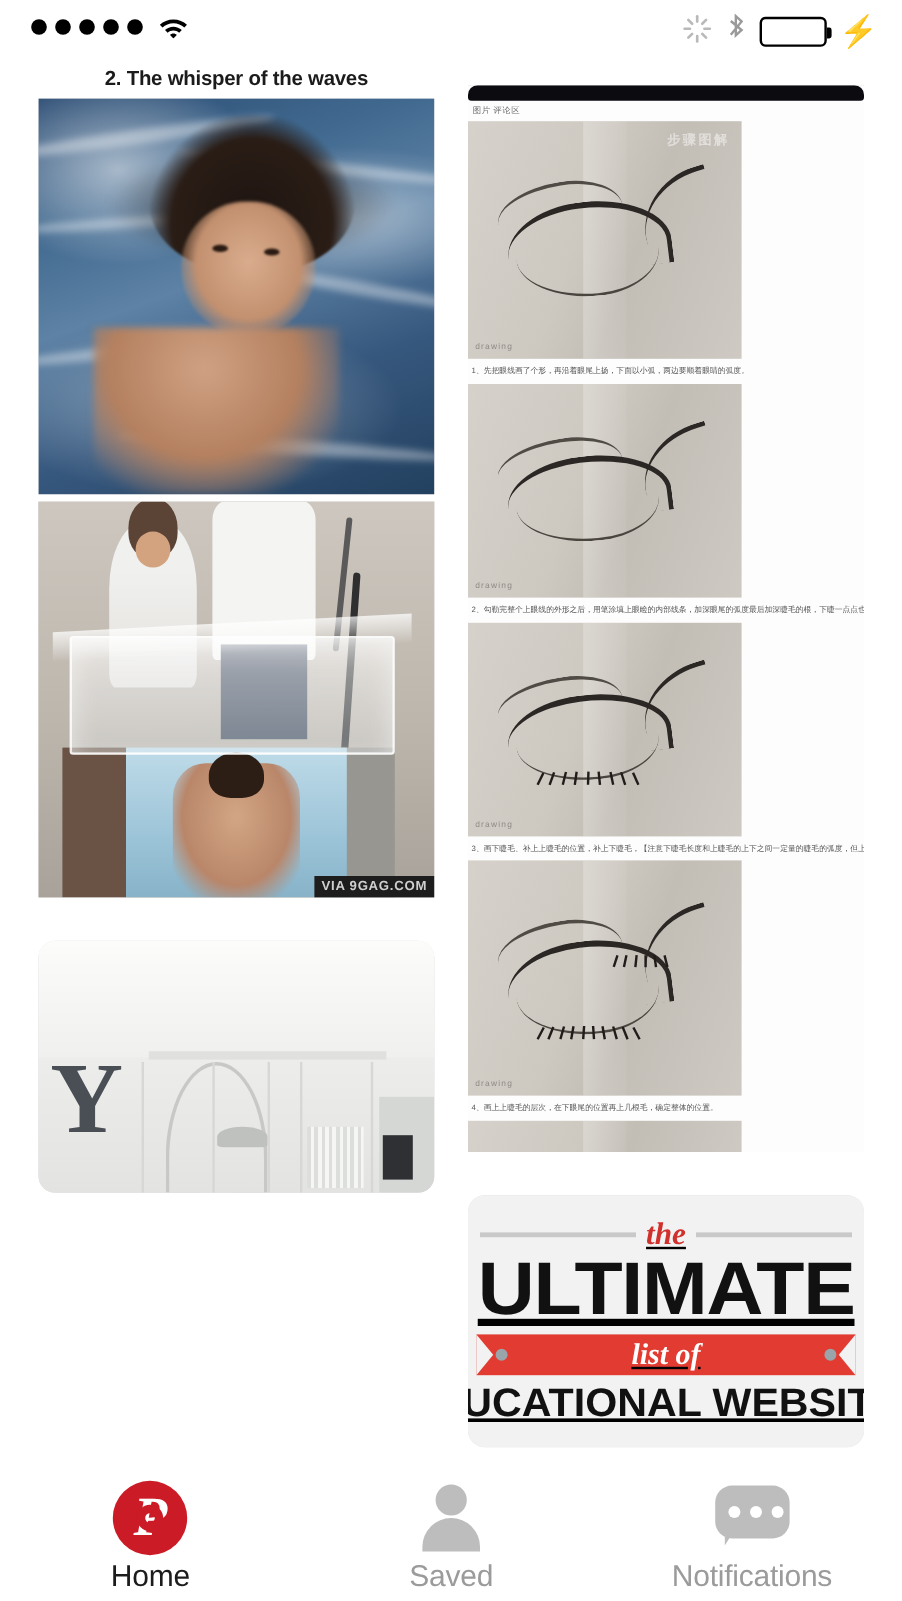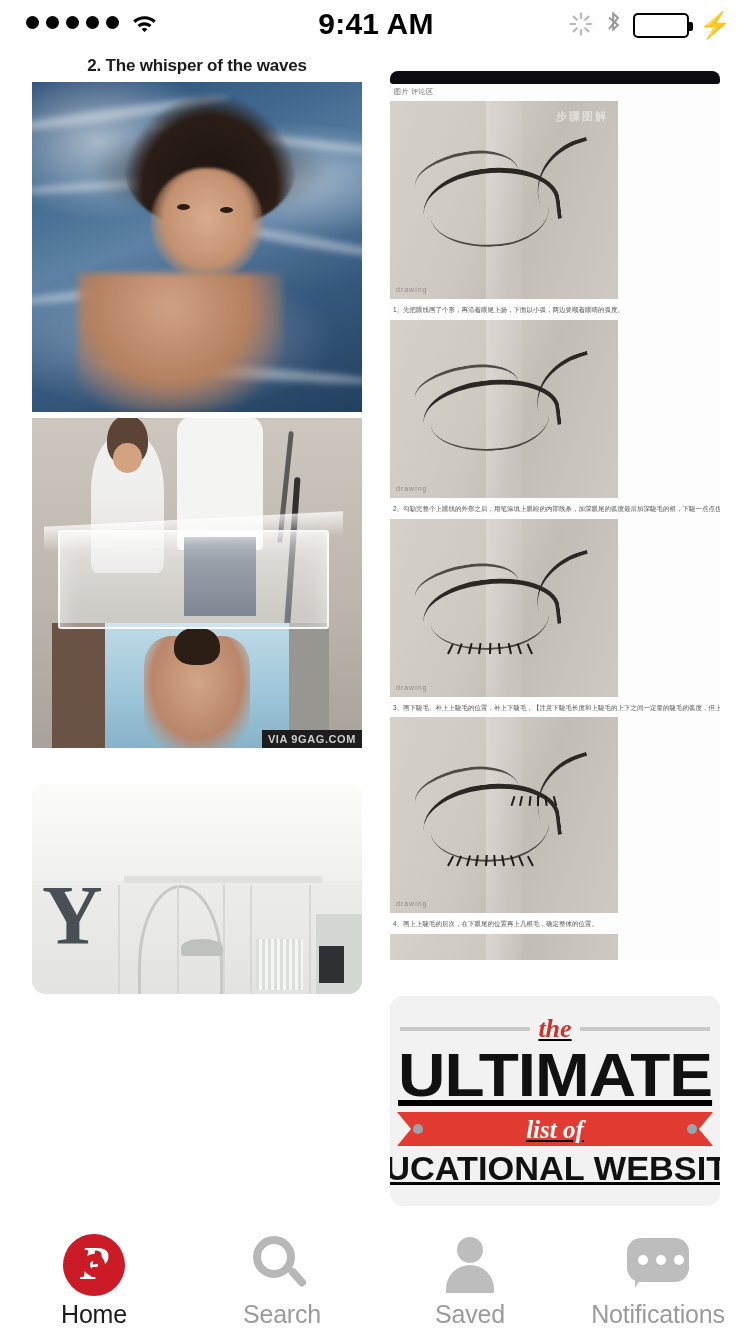--- a/index.html
+++ b/index.html
@@ -382,21 +382,20 @@
       </span>
       <span class="wifi">
         <svg width="27" height="20" viewBox="0 0 27 20">
           <path d="M13.5 4.2c4.4 0 8.4 1.7 11.3 4.4l-2.2 2.3c-2.4-2.2-5.6-3.6-9.1-3.6s-6.7 1.4-9.1 3.6L2.2 8.6C5.1 5.9 9.1 4.2 13.5 4.2z" fill="#000"></path>
           <path d="M13.5 10.2c2.7 0 5.2 1.1 7 2.8l-2.2 2.3c-1.3-1.2-3-1.9-4.8-1.9s-3.5.7-4.8 1.9l-2.2-2.3c1.8-1.7 4.3-2.8 7-2.8z" fill="#000"></path>
           <path d="M13.5 16c1.1 0 2.1.5 2.8 1.2l-2.8 2.9-2.8-2.9c.7-.7 1.7-1.2 2.8-1.2z" fill="#000"></path>
         </svg>
       </span>
     </div>
 
-    <div class="sb-center">9:41 AM</div>
 
     <div class="sb-right">
       <span>
         <svg width="26" height="26" viewBox="0 0 26 26">
           <g stroke="#b9b9b9" stroke-width="2.2" stroke-linecap="round">
             <line x1="13" y1="2.5" x2="13" y2="7"></line>
             <line x1="13" y1="19" x2="13" y2="23.5"></line>
             <line x1="2.5" y1="13" x2="7" y2="13"></line>
             <line x1="19" y1="13" x2="23.5" y2="13"></line>
             <line x1="5.6" y1="5.6" x2="8.8" y2="8.8"></line>
@@ -612,29 +611,20 @@
 
     <div class="tab active">
       <span class="tab-ico">
         <span class="pin-logo">
             <span class="pglyph">P</span>
           </span>
       </span>
       <span class="tab-label">Home</span>
     </div>
 
-    <div class="tab">
-      <span class="tab-ico">
-        <span class="mag">
-            <span class="ring"></span>
-            <span class="handle"></span>
-          </span>
-      </span>
-      <span class="tab-label">Search</span>
-    </div>
 
     <div class="tab">
       <span class="tab-ico">
         <span class="person">
             <span class="head"></span>
             <span class="torso"></span>
           </span>
       </span>
       <span class="tab-label">Saved</span>
     </div>

